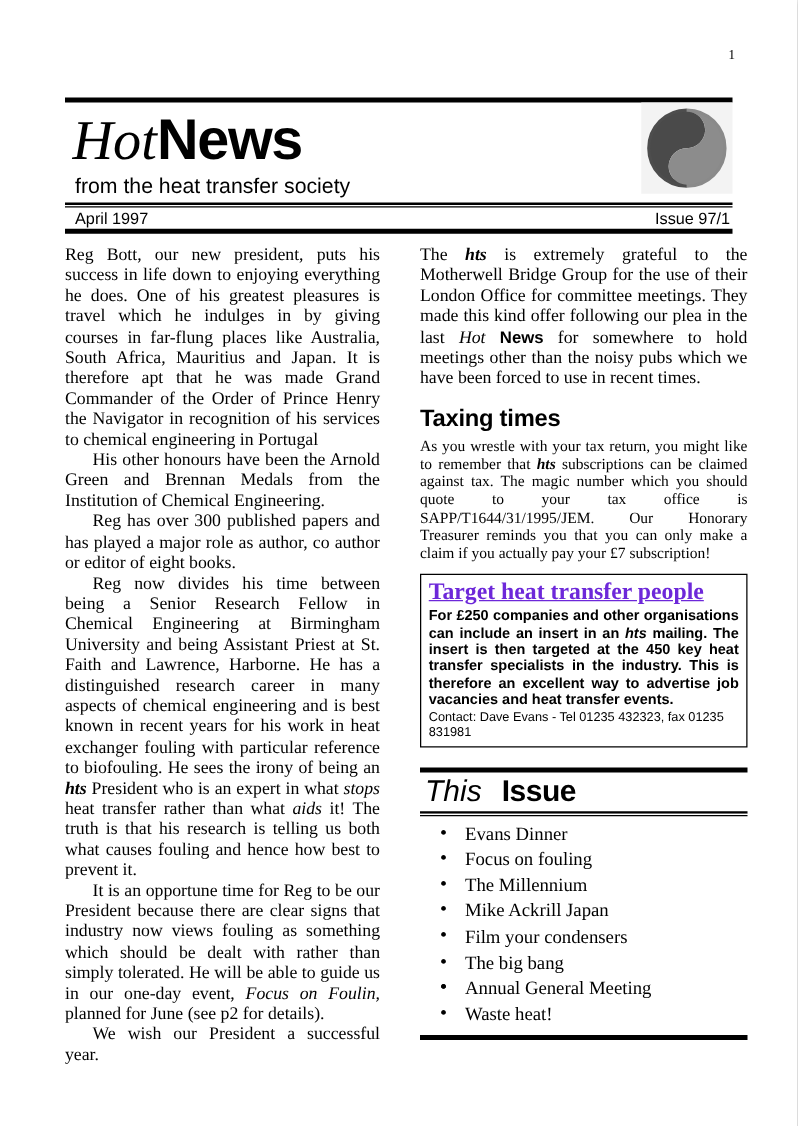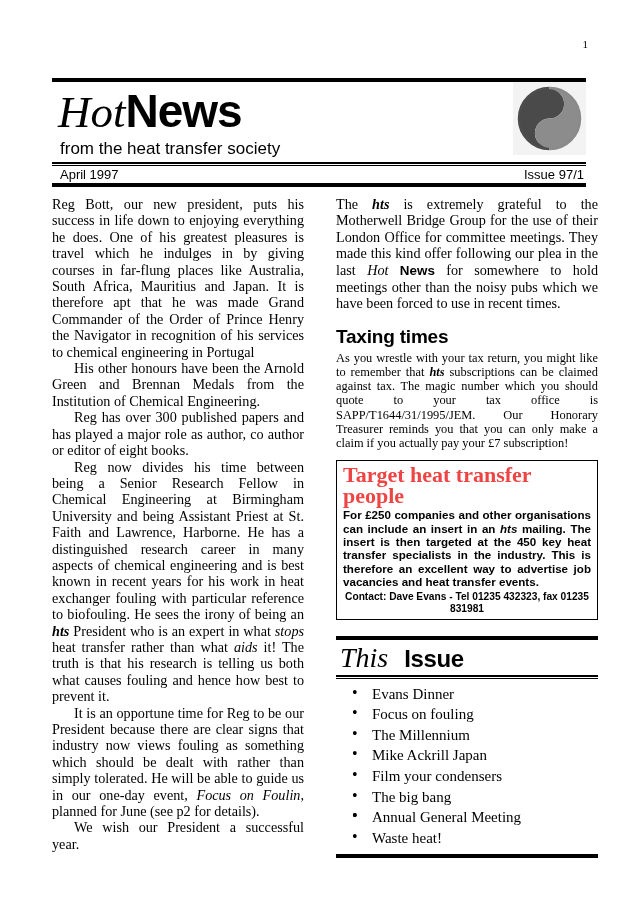--- a/index.html
+++ b/index.html
@@ -166,57 +166,57 @@
   
   .advert {
     border: 1px solid #000;
     padding: 3px 6px 4px 6px;
     margin-top: 10px;
     box-sizing: border-box;
   }
   .advert-title {
     font-family: "Liberation Serif", serif;
     font-weight: bold;
-    font-size: 22px;
+    font-size: 19px;
     line-height: 21px;
     margin-bottom: 2px;
-    color: #ef4444;
+    color: #6d28d9;
+    text-decoration: underline;
   }
   .advert-body {
     font-family: "Liberation Sans", sans-serif;
     font-weight: bold;
     font-size: 11.6px;
     line-height: 13.4px;
     text-align: justify;
     color: #000;
   }
   .advert-body .ital {
     font-style: italic;
     font-weight: bold;
   }
   .advert-contact {
     font-family: "Liberation Sans", sans-serif;
-    font-weight: bold;
+    font-weight: normal;
     font-size: 10.2px;
     line-height: 12px;
     margin-top: 2px;
     color: #000;
-    text-align: center;
   }
 
   
   .issue-block { margin-top: 16px; }
   .issue-title {
     padding: 2px 4px 1px 4px;
     white-space: nowrap;
   }
   .issue-title .t-this {
-    font-family: Liberation Serif, serif;
-    font-style: italic;
-    font-size: 28px;
+    font-family: Liberation Sans, sans-serif;
+    font-style: italic;
+    font-size: 24px;
     text-align: right;
   }
   .issue-title .t-issue {
     font-family: "Liberation Sans", sans-serif;
     font-weight: bold;
     font-size: 24px;
     letter-spacing: -0.4px;
     margin-left: 12px;
   }
   ul.issue-list {

